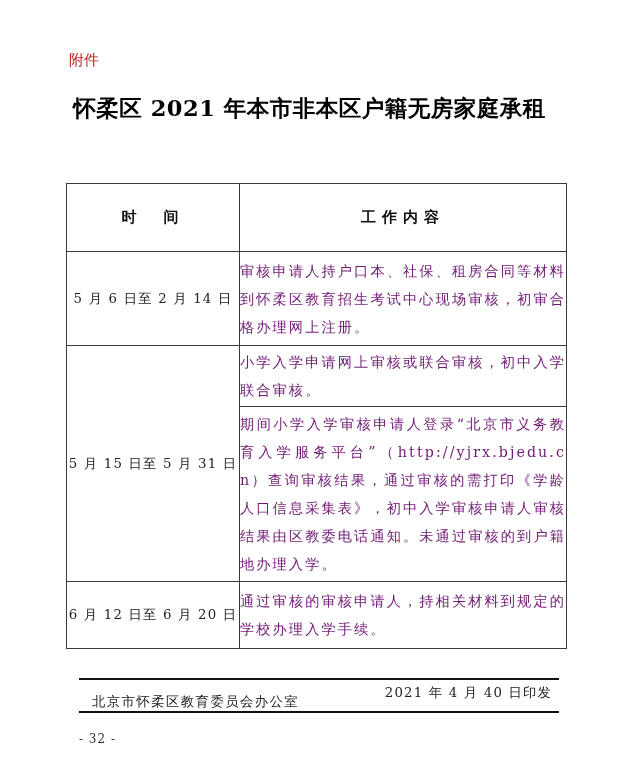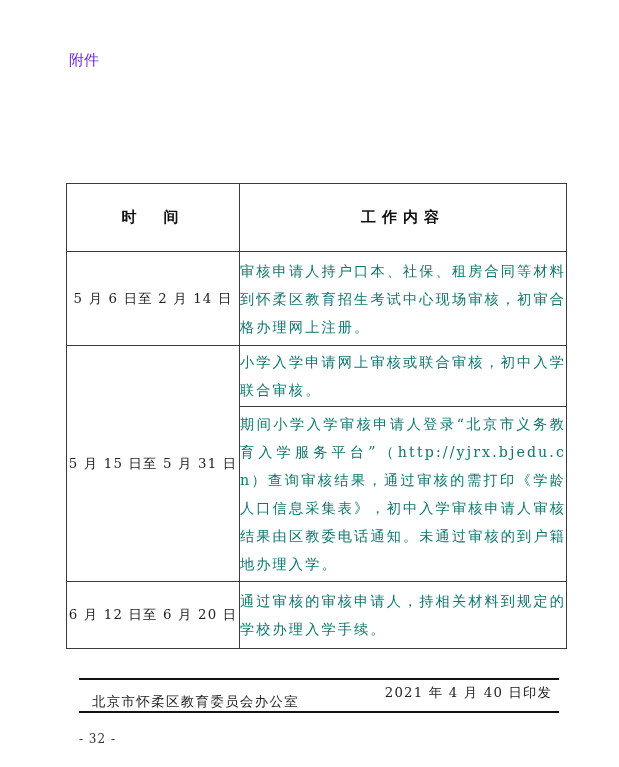--- a/index.html
+++ b/index.html
@@ -1,44 +1,45 @@
 <!DOCTYPE html>
 <html><head>
   <meta charset="utf-8">
   <style>
     html, body { margin: 0; padding: 0; background: #ffffff; }
     body { width: 619px; height: 767px; position: relative; overflow: hidden; color: #111; font-family: "DejaVu Serif", "Liberation Serif", serif; }
-    .attachment { position: absolute; left: 69px; top: 51px; font-size: 15px; font-family: "DejaVu Sans", "Liberation Sans", sans-serif; letter-spacing: 0px; color: #6d28d9; }
+    .attachment { position: absolute; left: 69px; top: 51px; font-size: 15px; font-family: "DejaVu Sans", "Liberation Sans", sans-serif; letter-spacing: 0px; color: #b91c1c; }
     .title { position: absolute; left: 0; width: 619px; top: 93px; text-align: center; font-weight: bold; font-size: 22.5px; line-height: 30px; color: #000; letter-spacing: 0.5px; }
     .title .l1 { display: block; }
     .title .l2 { display: block; }
     table.schedule { position: absolute; left: 66px; top: 183px; width: 500px; border-collapse: collapse; table-layout: fixed; }
     table.schedule td, table.schedule th { border: 1.5px solid #3a3a3a; padding: 0; vertical-align: middle; }
     col.c1 { width: 173px; }
     col.c2 { width: 327px; }
     th.hcell { height: 67px; font-family: "DejaVu Sans", "Liberation Sans", sans-serif; font-size: 15px; font-weight: bold; text-align: center; letter-spacing: 6px; color: #111; }
     td.time { text-align: center; font-size: 13.3px; letter-spacing: 1.2px; color: #222; white-space: nowrap; }
-    td.content { padding: 3px 6px 3px 8px; font-size: 14.2px; line-height: 28px; letter-spacing: 2.1px; color: #0f766e; text-align: justify; word-break: break-all; }
+    td.content { padding: 3px 6px 3px 8px; font-size: 14.2px; line-height: 28px; letter-spacing: 2.1px; color: #701a75; text-align: justify; word-break: break-all; }
     .row1 td { height: 93px; }
     .row2a td.content { height: 60px; margin-left: 18px; }
     .row2b td.content { height: 174px; }
     .row3 td { height: 66px; }
     .footer-line { position: absolute; left: 79px; width: 480px; height: 0; border-top: 2px solid #111; }
     .footer-line.top { top: 678px; }
     .footer-line.bottom { top: 711px; }
     .issuer { position: absolute; left: 92px; top: 684px; font-size: 13.3px; letter-spacing: 1.5px; color: #222; margin-top: 9px; }
     .issue-date { position: absolute; right: 67px; top: 684px; font-size: 13.3px; letter-spacing: 1.2px; color: #222; }
     .page-num { position: absolute; left: 79px; top: 732px; font-size: 12px; color: #333; letter-spacing: 1px; }
   </style>
 </head>
 <body>
 
 <div class="attachment">附件</div>
 
 <div class="title">
+  <span class="l1">怀柔区 2021 年本市非本区户籍无房家庭承租</span>
 </div>
 
 <table class="schedule">
   <colgroup>
       <col class="c1">
       <col class="c2">
     </colgroup>
   <thead>
     <tr>
       <th class="hcell">时　间</th>

